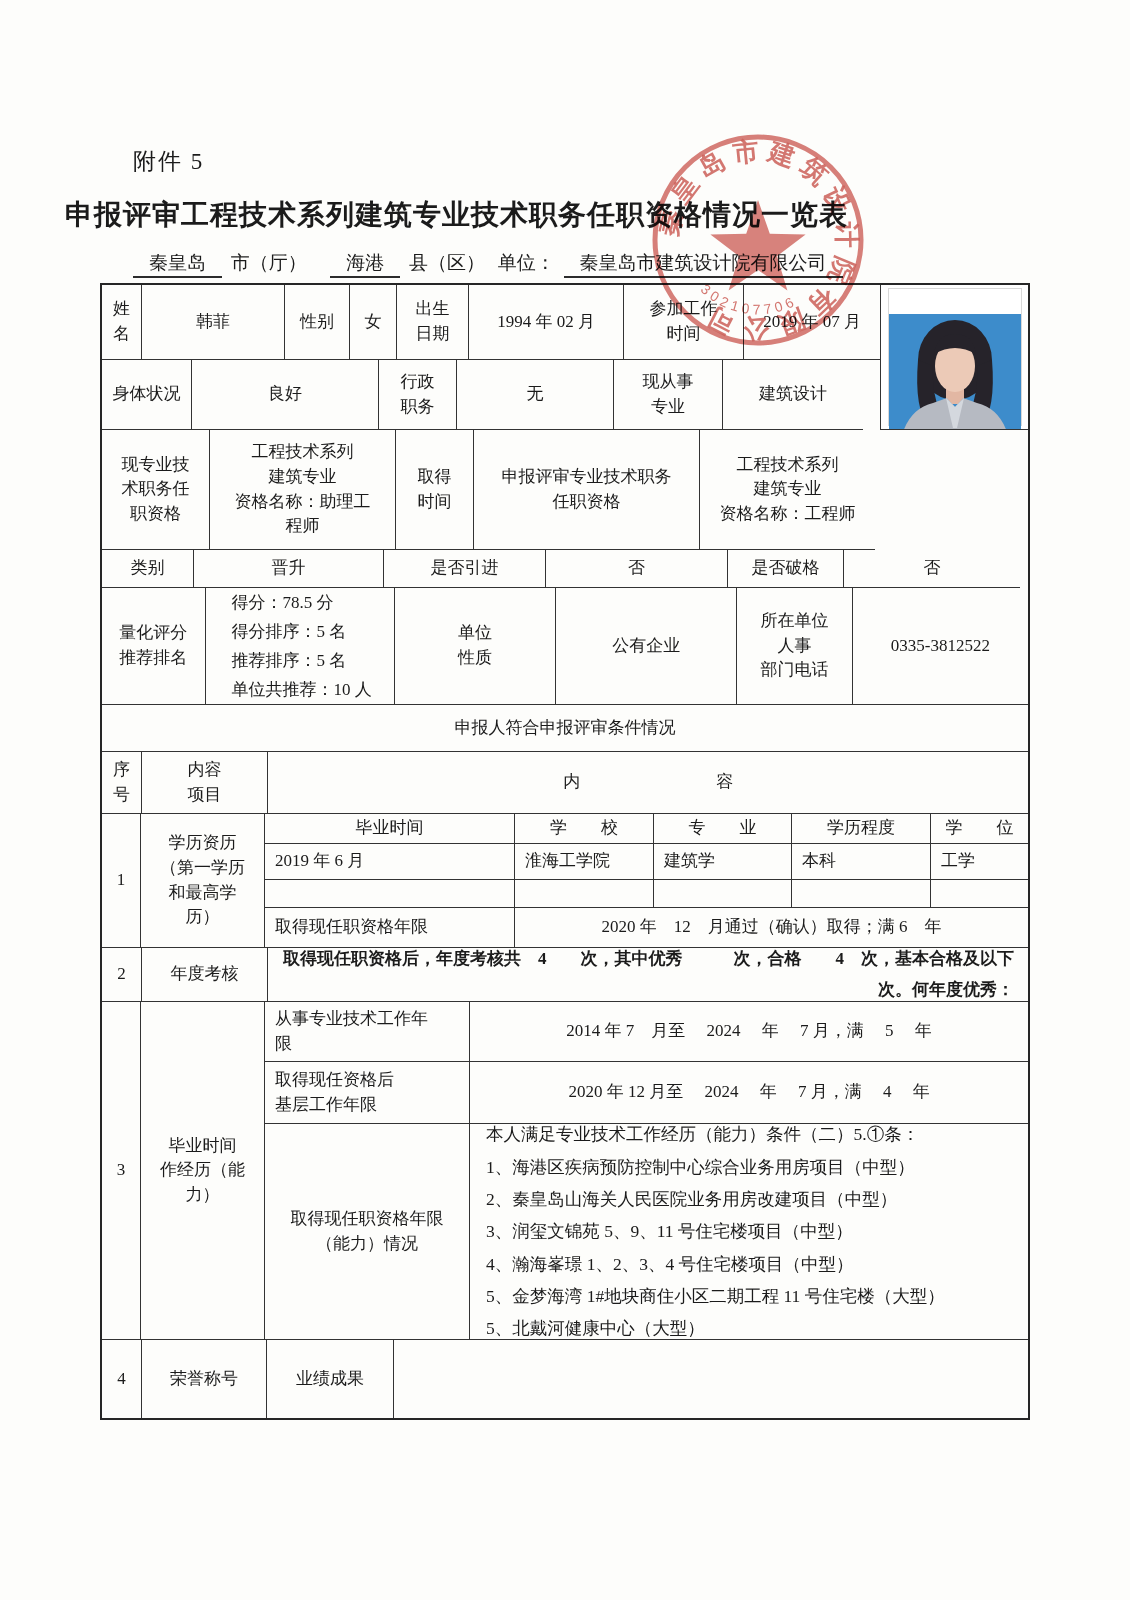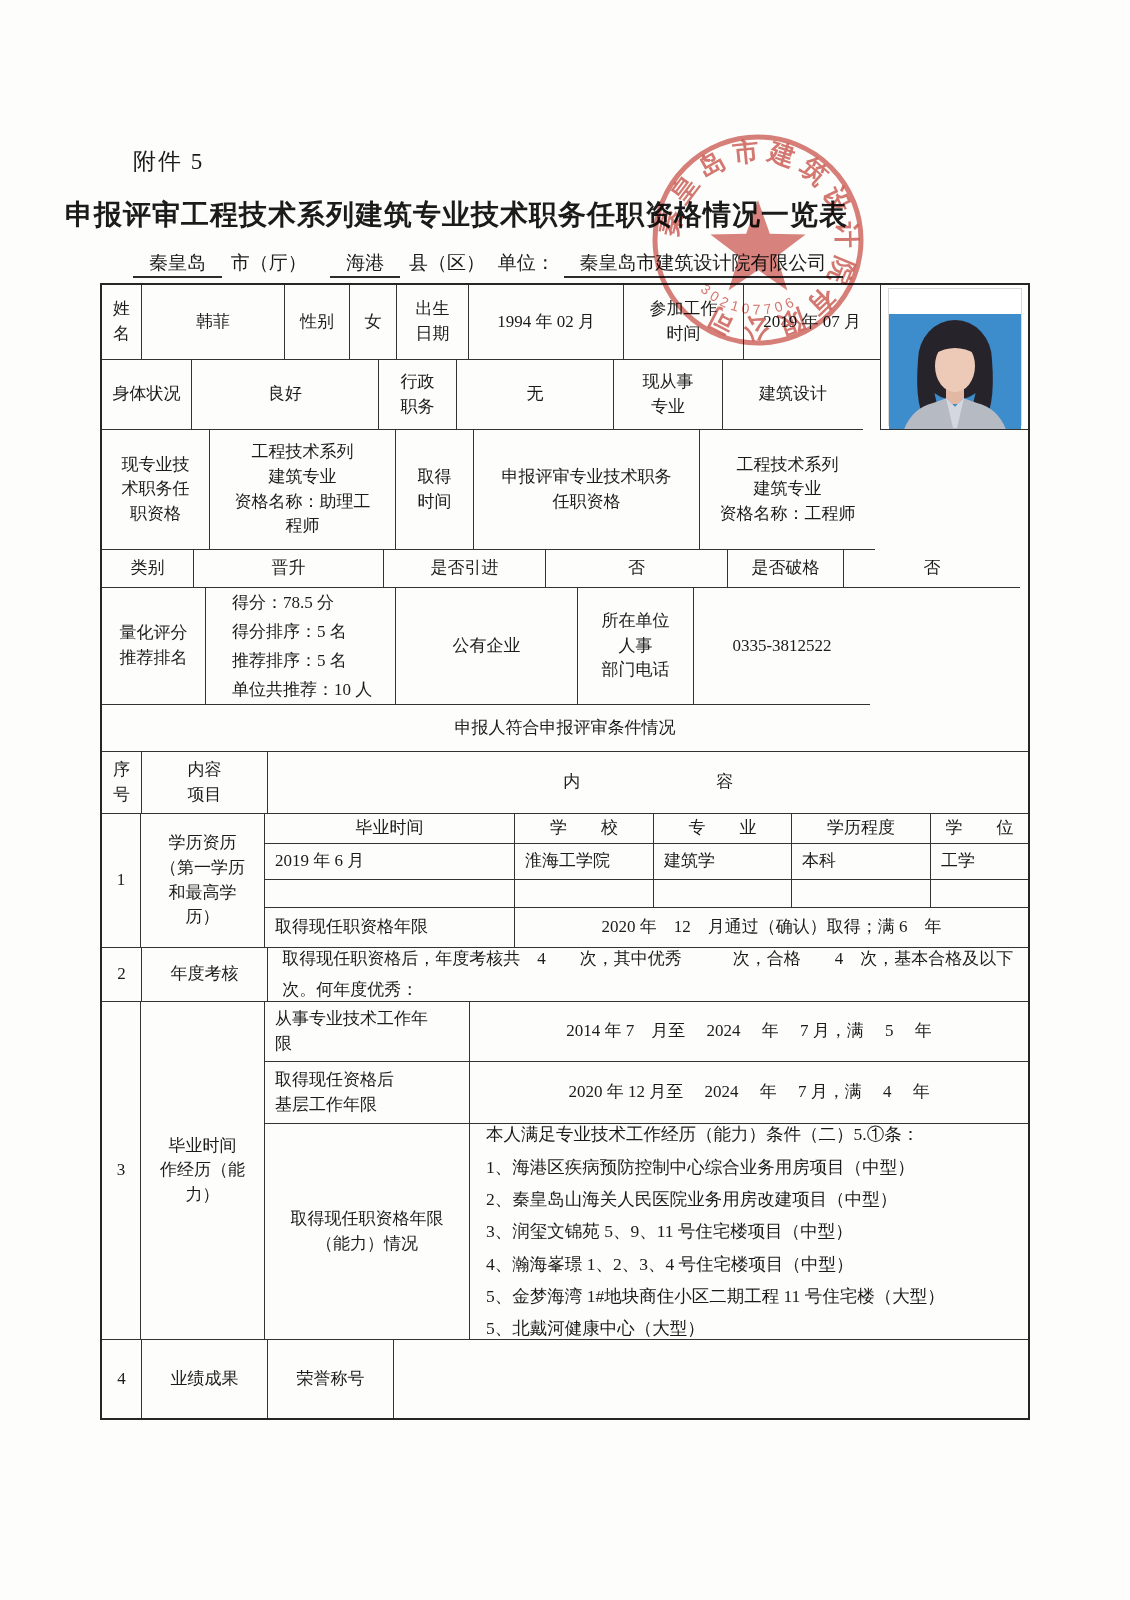--- a/index.html
+++ b/index.html
@@ -30,21 +30,21 @@
   .photo-cell{border-left:1px solid #333;background:#fff;}
   .photo-frame{width:132px;height:136px;box-shadow:0 0 0 1px #d8d8d8;background:#fff;}
 
   
   .stamp{position:absolute;left:618px;top:100px;width:280px;height:280px;
     mix-blend-mode:multiply;opacity:.85;pointer-events:none;}
 
   .small-pad{padding:0 10px;}
   .list-cell{flex-direction:column;align-items:flex-start;justify-content:center;padding:8px 6px 8px 16px;text-align:left;line-height:1.85;font-size:17.5px;}
   .score-cell{justify-content:flex-start;text-align:left;padding-left:26px;line-height:1.72;}
-  .annual-cell{justify-content:flex-start;text-align:left;padding:6px 14px;line-height:1.8;}
+  .annual-cell{justify-content:flex-start;text-align:right;padding:6px 14px;line-height:1.8;font-weight:bold;}
 </style>
 </head>
 <body>
 
 <div class="page">
 
   <div class="attachment">附件 5</div>
   <div class="doc-title">申报评审工程技术系列建筑专业技术职务任职资格情况一览表</div>
 
   <div class="region-line">
@@ -128,20 +128,22 @@
       <div class="td" style="width:176px">否</div>
     </div>
 
     <div class="tr" style="height:117px">
       <div class="td" style="width:104px">量化评分
 推荐排名</div>
       <div class="td score-cell" style="width:190px">得分：78.5 分
 得分排序：5 名
 推荐排序：5 名
 单位共推荐：10 人</div>
+      <div class="td" style="width:162px">单位
+性质</div>
       <div class="td" style="width:182px">公有企业</div>
       <div class="td" style="width:116px">所在单位
 人事
 部门电话</div>
       <div class="td" style="width:176px">0335-3812522</div>
     </div>
 
     <div class="tr" style="height:47px">
       <div class="td" style="width:930px">申报人符合申报评审条件情况</div>
     </div>
@@ -222,22 +224,22 @@
             <div>4、瀚海峯璟 1、2、3、4 号住宅楼项目（中型）</div>
             <div>5、金梦海湾 1#地块商住小区二期工程 11 号住宅楼（大型）</div>
             <div>5、北戴河健康中心（大型）</div>
           </div>
         </div>
       </div>
     </div>
 
     <div class="tr" style="height:78px">
       <div class="td no-bb" style="width:40px">4</div>
+      <div class="td no-bb" style="width:126px">荣誉称号</div>
       <div class="td no-bb" style="width:127px">业绩成果</div>
-      <div class="td no-bb" style="width:126px">荣誉称号</div>
       <div class="td no-bb" style="width:637px"></div>
     </div>
 
   </div>
 
   <svg class="stamp" viewBox="0 0 280 280">
     <circle cx="140" cy="140" r="103" fill="none" stroke="#c5443c" stroke-width="5" opacity="0.8"></circle>
     <path id="sealRing" d="M 60 140 A 80 80 0 1 1 220 140 A 80 80 0 1 1 60 140" fill="none"></path>
     <text font-size="26" font-weight="bold" fill="#c5443c" opacity="0.85" letter-spacing="7" font-family="Liberation Sans, DejaVu Sans, sans-serif">
       <textPath href="#sealRing" startOffset="2">秦皇岛市建筑设计院有限公司</textPath>

